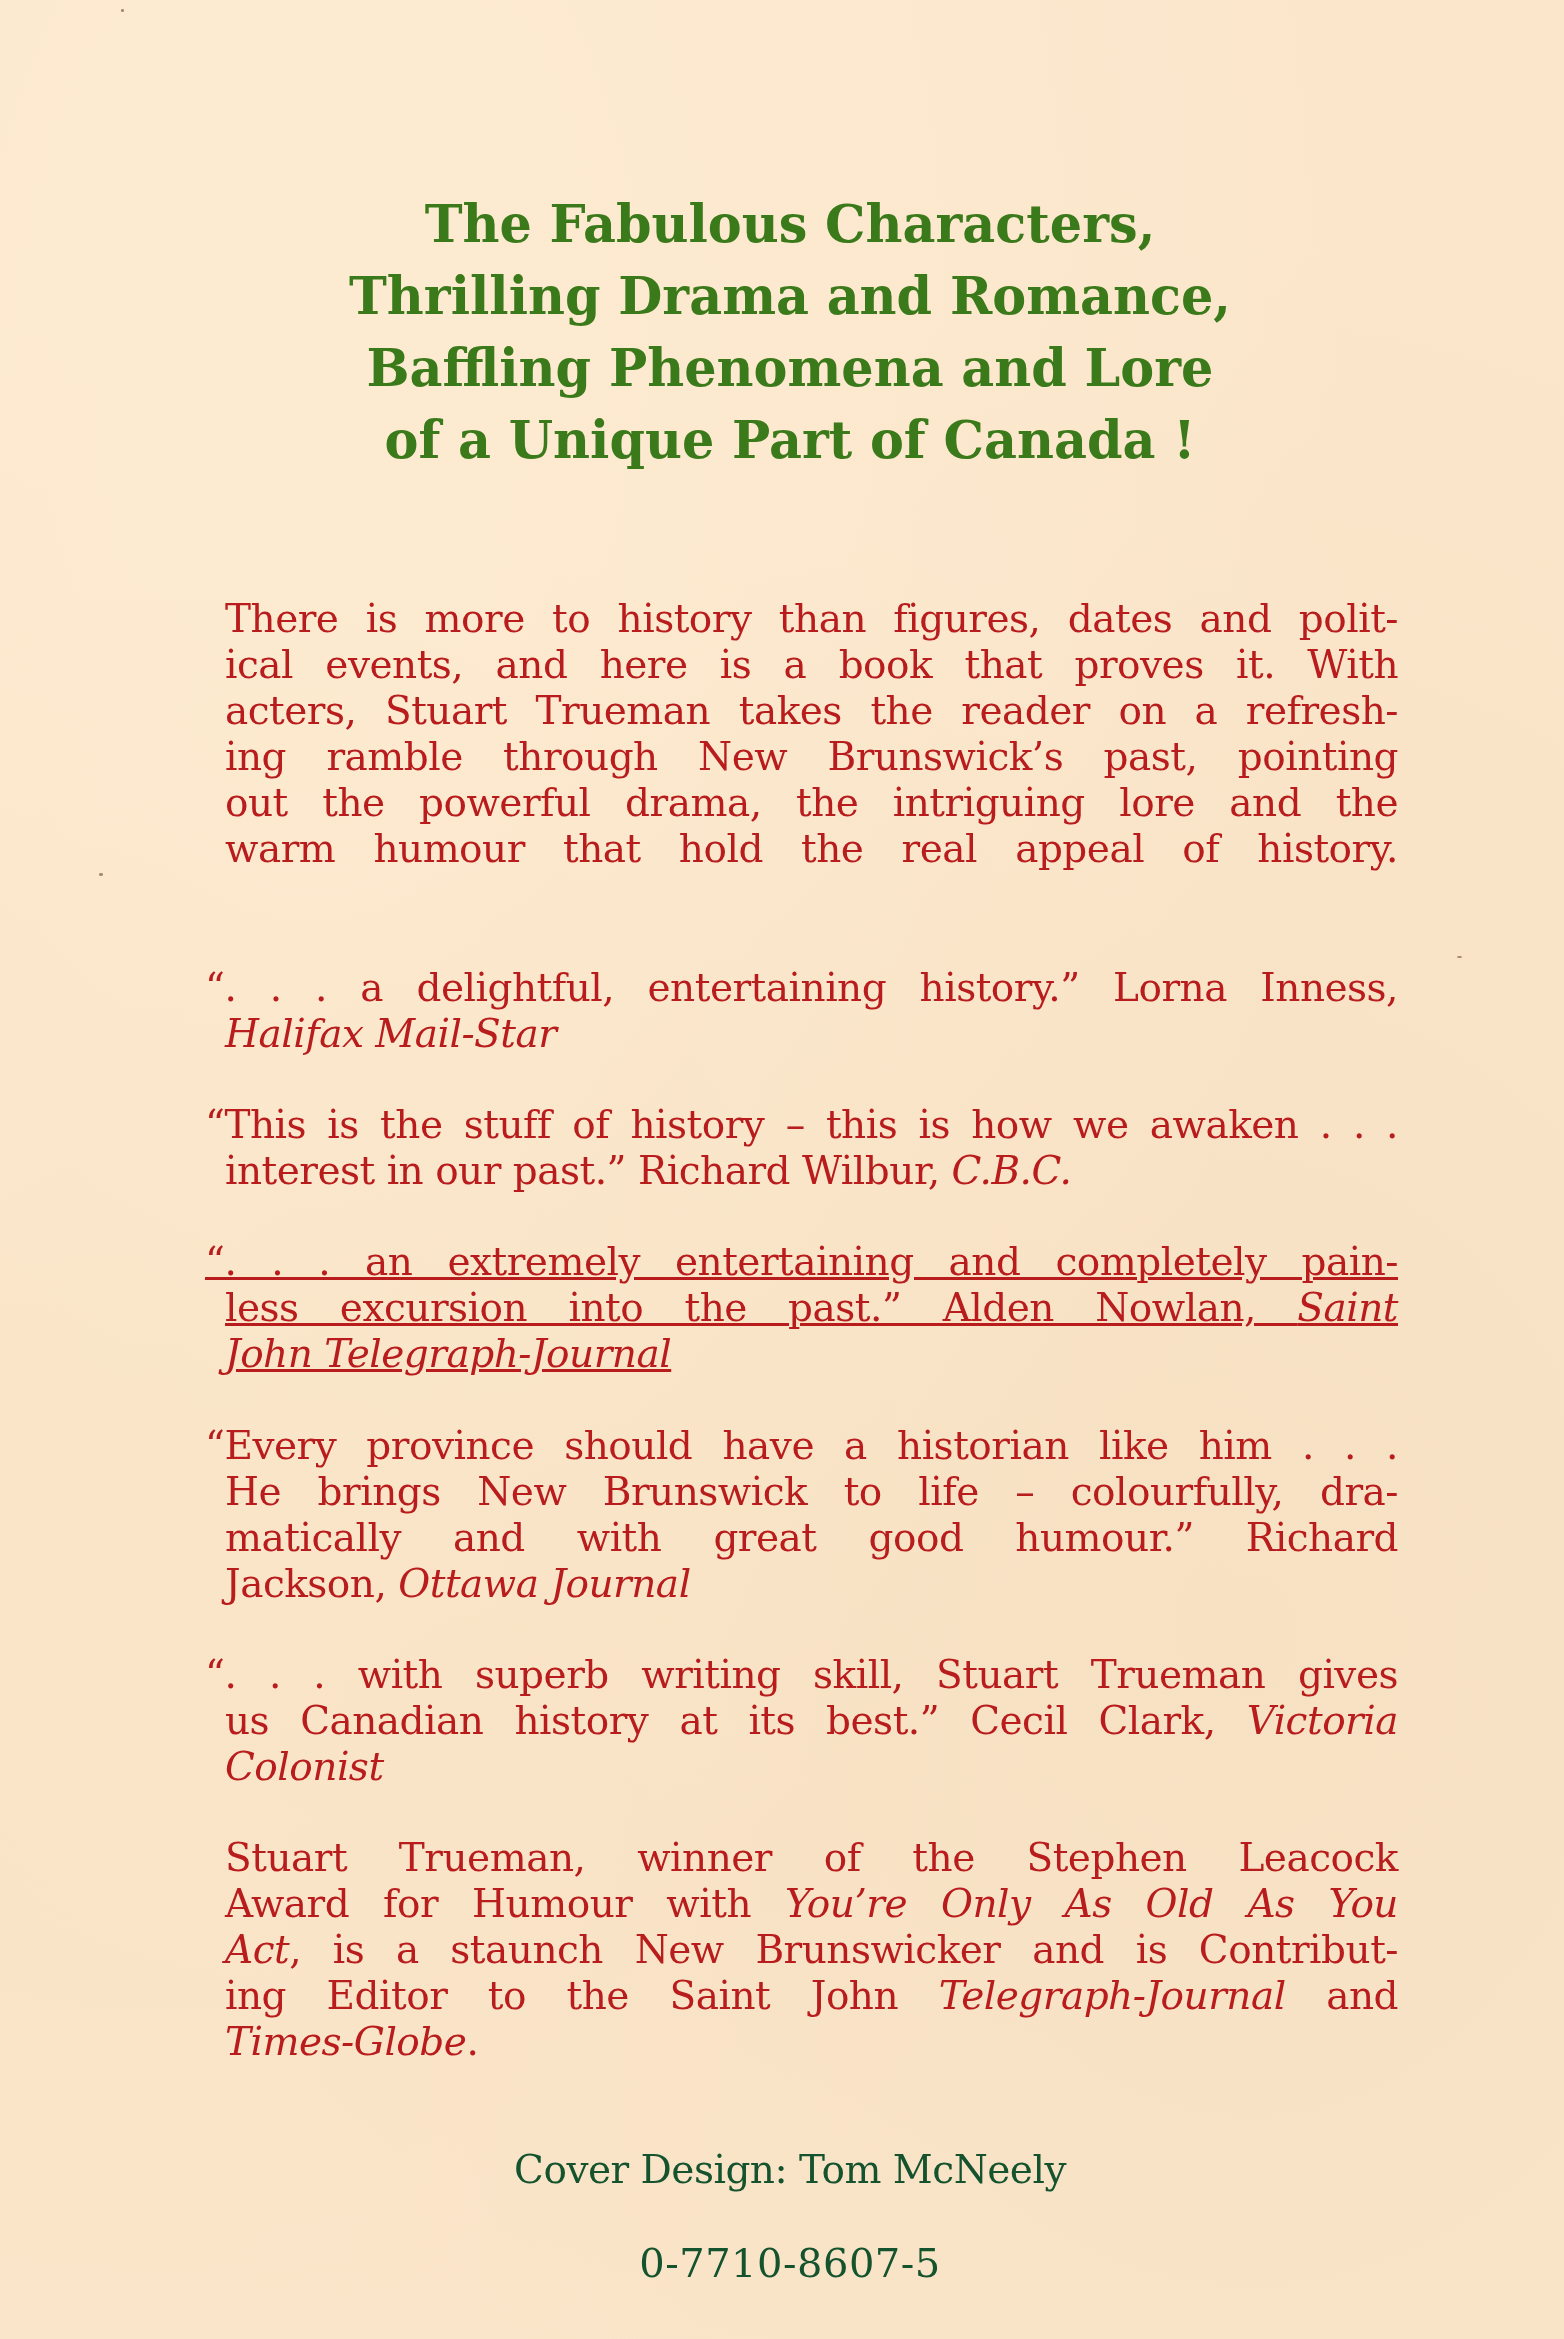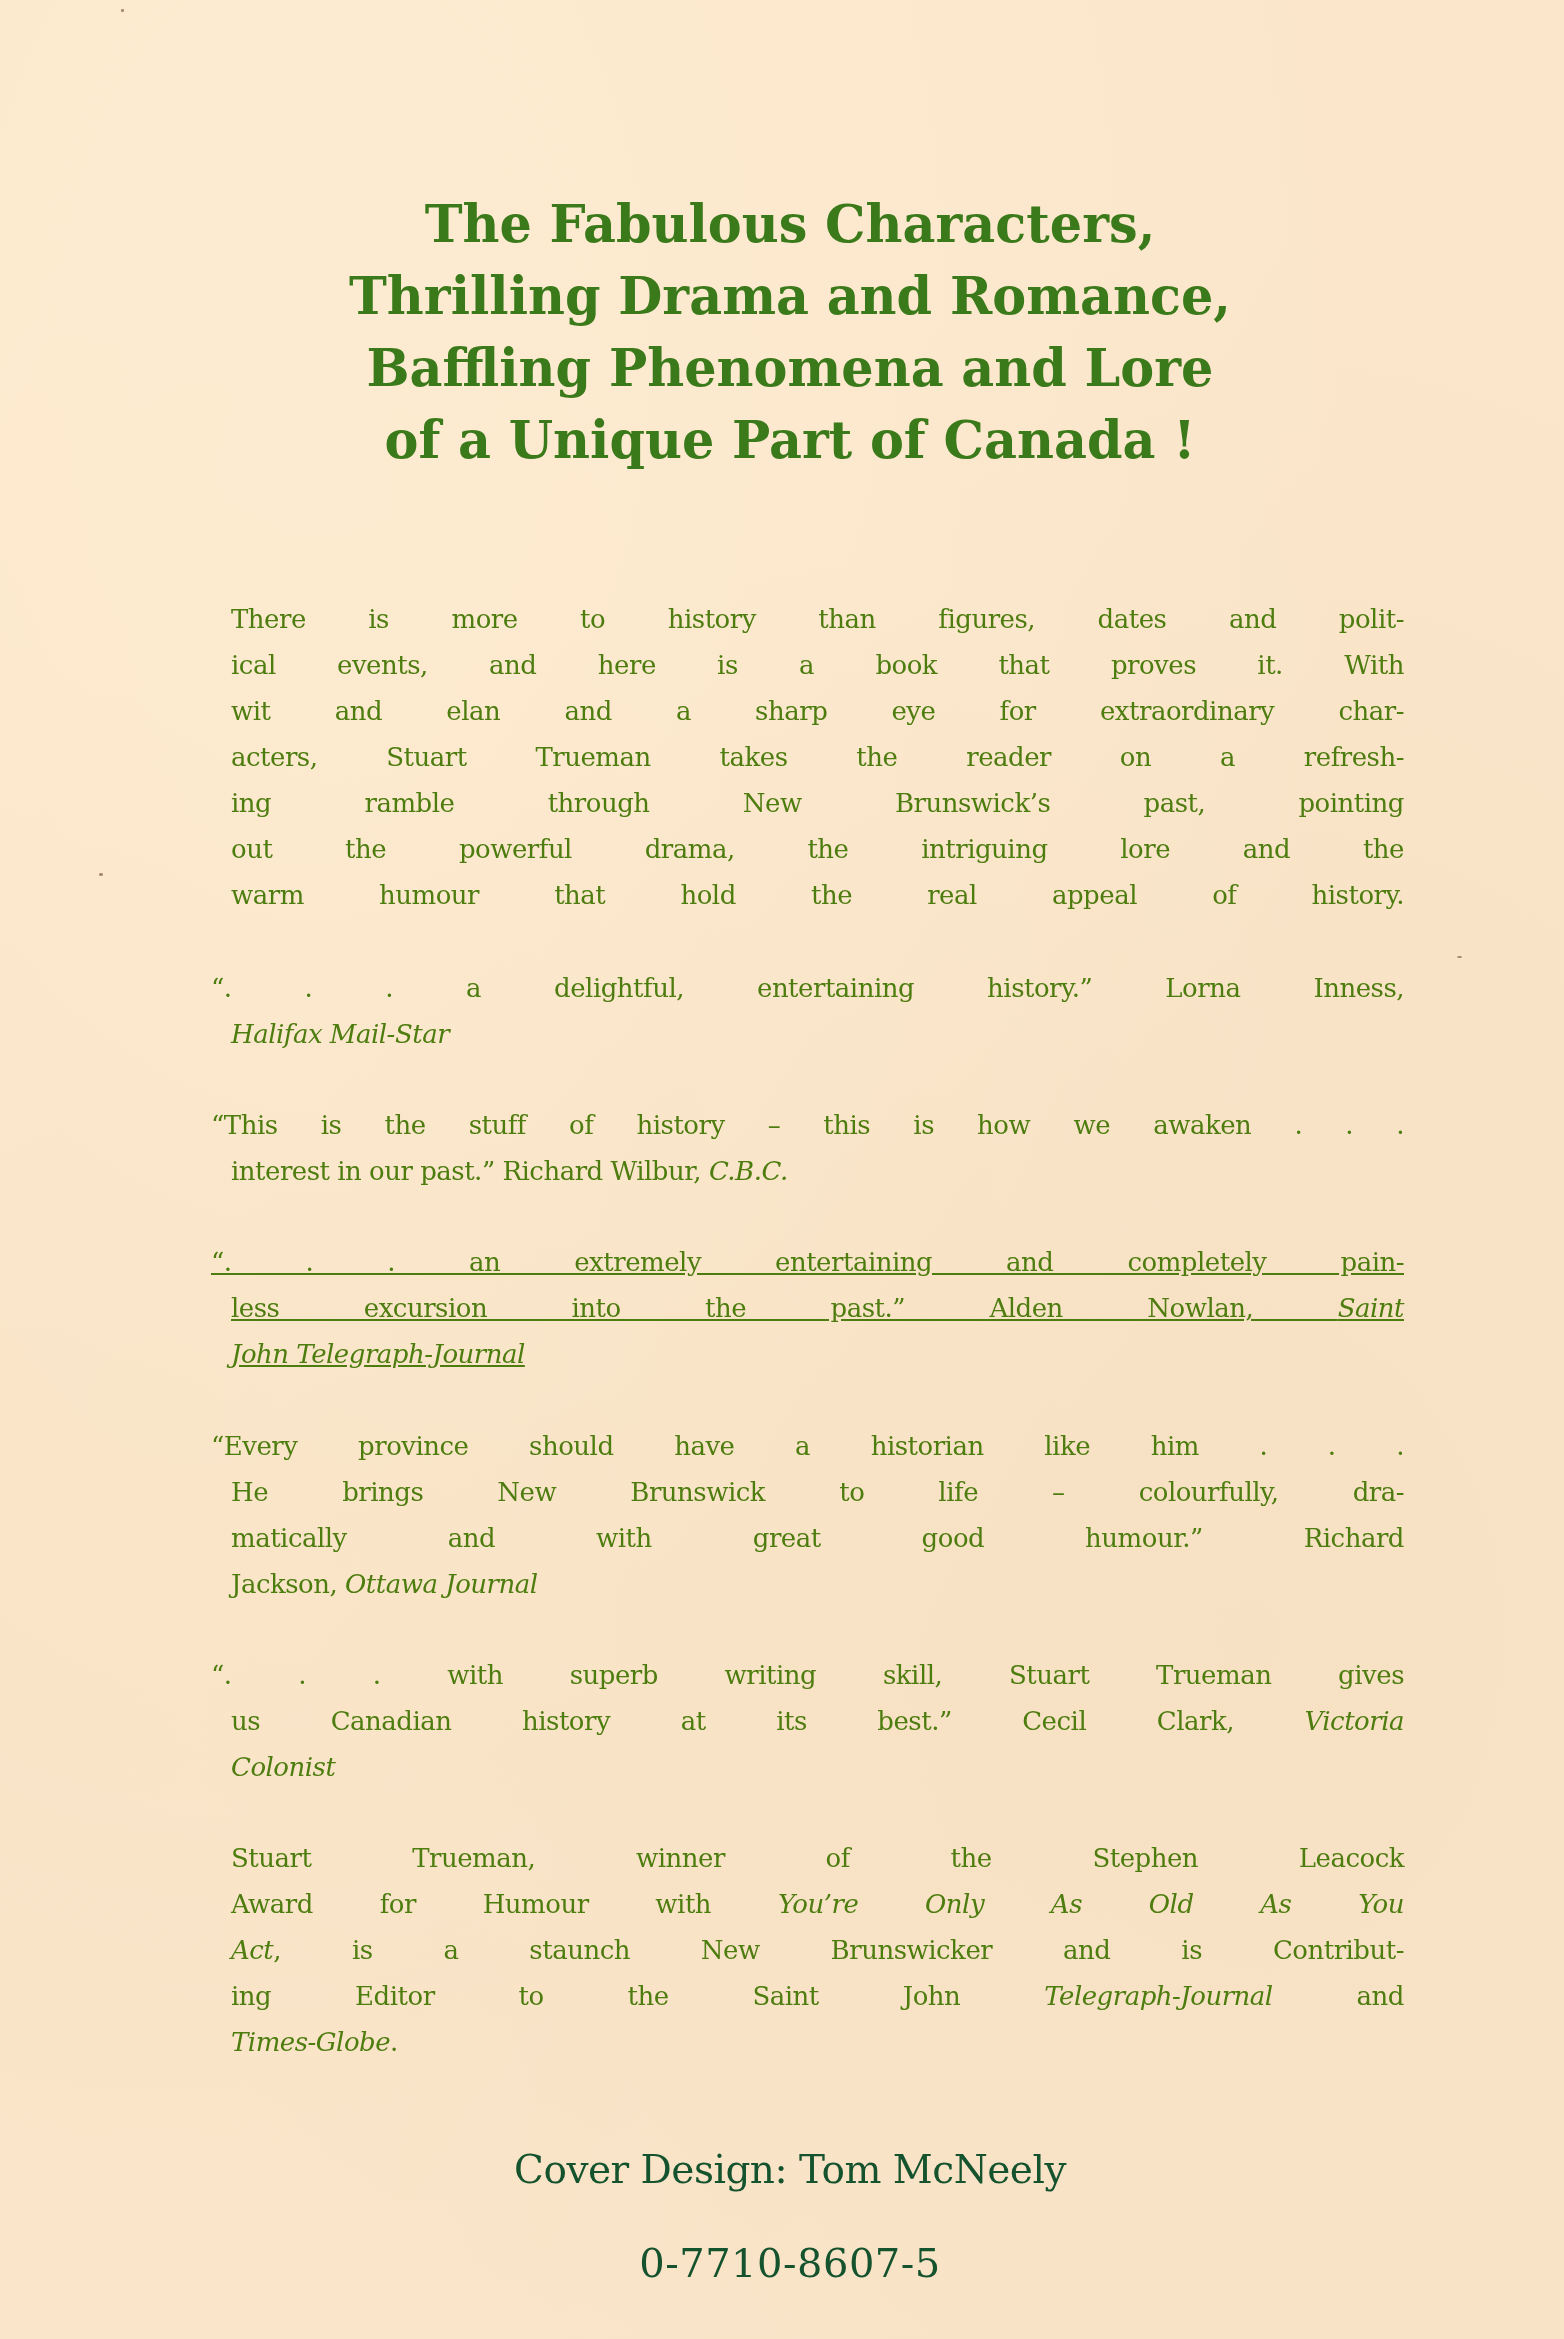--- a/index.html
+++ b/index.html
@@ -39,25 +39,25 @@
       line-height: 72px;
       letter-spacing: 0px;
       transform: scaleX(0.96);
     }
     .headline .line {
       display: block;
       white-space: nowrap;
     }
     .body {
       position: absolute;
-      left: 223px;
+      left: 217px;
       width: 1173px;
-      font-size: 26px;
+      font-size: 39px;
       line-height: 46px;
-      color: #4d7c0f;
+      color: #b91c1c;
       text-align: justify;
       text-align-last: left;
       font-family: "DejaVu Serif", "Liberation Serif", serif;
       letter-spacing: -0.5px;
     }
     .body .ln {
       display: block;
       white-space: nowrap;
       text-align: justify;
       text-align-last: justify;
@@ -108,21 +108,20 @@
   <div class="headline">
     <span class="line">The Fabulous Characters,</span>
     <span class="line">Thrilling Drama and Romance,</span>
     <span class="line">Baffling Phenomena and Lore</span>
     <span class="line">of a Unique Part of Canada !</span>
   </div>
 
   <div class="body intro">
     <span class="ln">There is more to history than figures, dates and polit-</span>
     <span class="ln">ical events, and here is a book that proves it. With</span>
-    <span class="ln">wit and elan and a sharp eye for extraordinary char-</span>
     <span class="ln">acters, Stuart Trueman takes the reader on a refresh-</span>
     <span class="ln">ing ramble through New Brunswick’s past, pointing</span>
     <span class="ln">out the powerful drama, the intriguing lore and the</span>
     <span class="ln">warm humour that hold the real appeal of history.</span>
   </div>
 
   <div class="body q1">
     <span class="ln quote-first">“. . . a delightful, entertaining history.” Lorna Inness,</span>
     <span class="ln last"><i>Halifax Mail-Star</i></span>
   </div>

